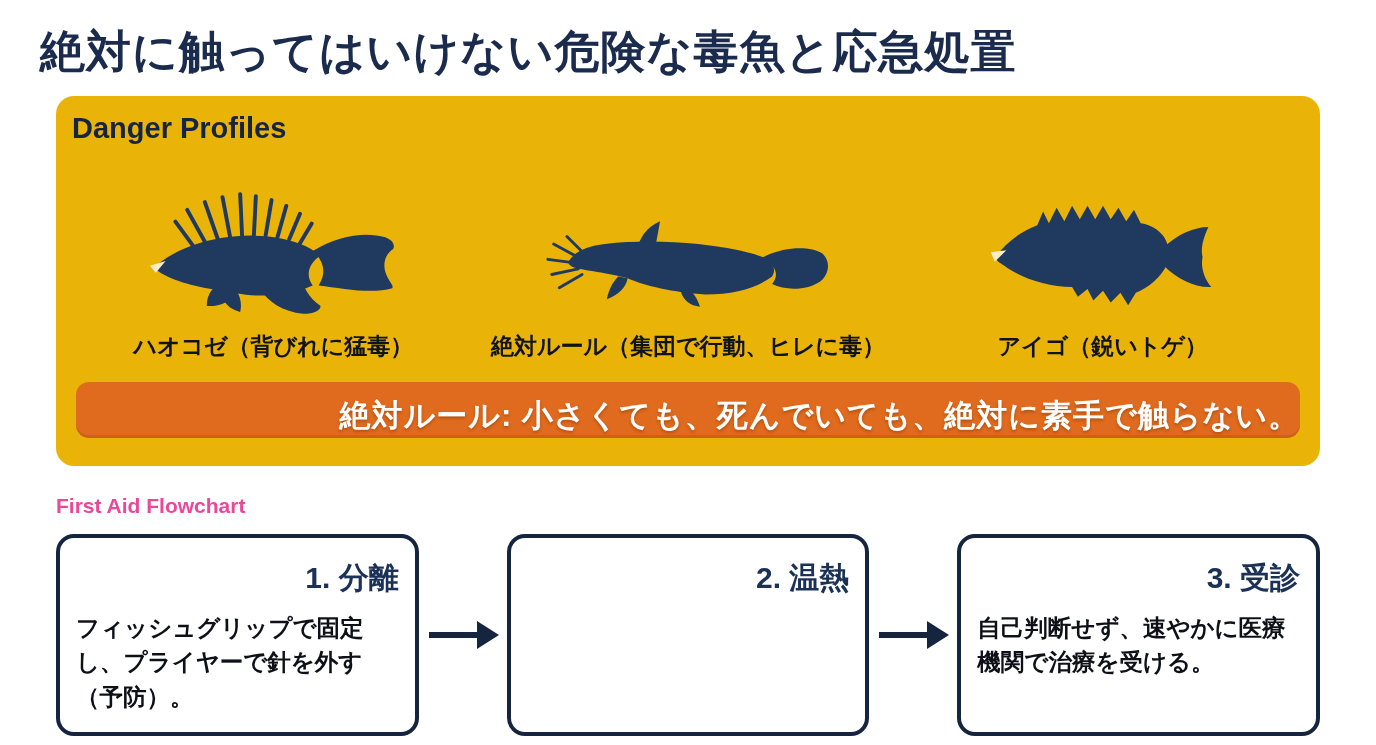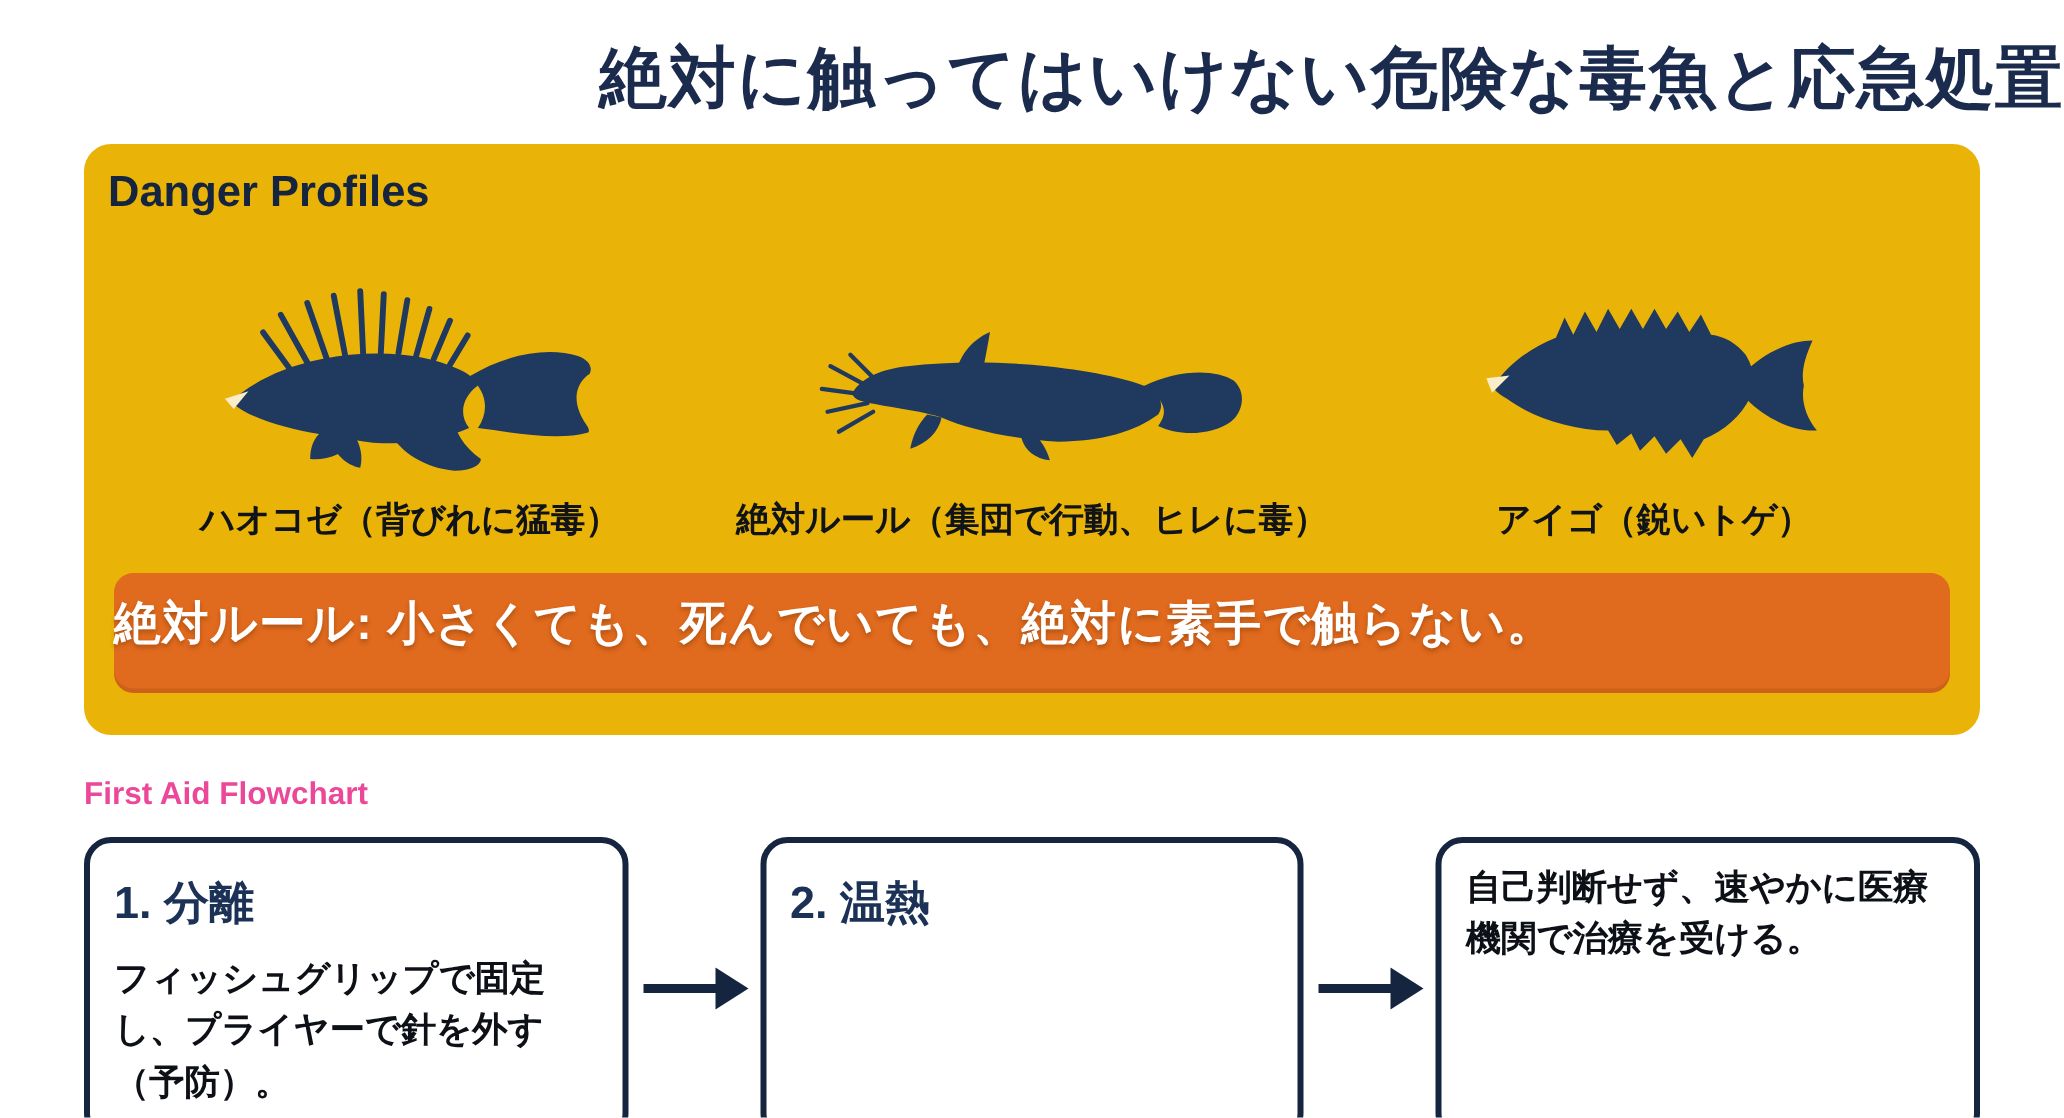--- a/index.html
+++ b/index.html
@@ -4,25 +4,26 @@
 <style>
   * { margin: 0; padding: 0; box-sizing: border-box; }
   html, body { width: 1376px; height: 745px; }
   body {
     background: #ffffff;
     font-family: "Liberation Sans", "DejaVu Sans", sans-serif;
     overflow: hidden;
   }
   .title {
     margin-top: 22px;
-    text-align: right;
+    text-align: left;
     font-size: 45px;
     font-weight: 800;
     letter-spacing: 1px;
     color: #1b2b4d;
+    padding-left: 40px;
   }
   
   .panel {
     margin: 14px 56px 0 56px;
     background: #eab308;
     border-radius: 18px;
     padding: 14px 10px 28px 10px;
   }
   .panel-heading {
     font-size: 29px;
@@ -55,24 +56,24 @@
     font-size: 23px;
     font-weight: 700;
     color: #101418;
     white-space: nowrap;
   }
   .rule-banner {
     margin: 20px 10px 0 10px;
     background: #e06a1d;
     border-radius: 13px;
     color: #ffffff;
-    text-align: left;
+    text-align: right;
     font-size: 31px;
     font-weight: 800;
-    padding: 13px 0 25px 0;
+    padding: 13px 0 1px 0;
     letter-spacing: 1px;
     text-shadow: 0 2px 3px rgba(90,40,0,0.35);
     box-shadow: inset 0 -3px 0 rgba(0,0,0,0.08);
   }
   
   .flow-heading {
     margin: 28px 0 16px 56px;
     font-size: 21px;
     font-weight: 800;
     color: #ec4899;
@@ -84,21 +85,21 @@
   }
   .step-box {
     flex: 1 1 0;
     background: #ffffff;
     border: 4px solid #16253f;
     border-radius: 18px;
     padding: 12px 16px 18px 16px;
     min-height: 202px;
   }
   .step-title {
-    text-align: left;
+    text-align: right;
     font-size: 30px;
     font-weight: 800;
     color: #1b3156;
     margin: 8px 0 12px 0;
   }
   .step-body {
     font-size: 23.5px;
     font-weight: 700;
     color: #0d1117;
     line-height: 1.46;
@@ -189,16 +190,17 @@
   </div>
 
   <div class="flow-arrow">
     <svg width="76" height="40" viewBox="0 0 76 40">
       <line x1="4" y1="20" x2="58" y2="20" stroke="#16253f" stroke-width="6"></line>
       <polygon points="52,6 74,20 52,34" fill="#16253f"></polygon>
     </svg>
   </div>
 
   <div class="step-box">
+    <div class="step-title">3. 受診</div>
     <div class="step-body">自己判断せず、速やかに医療機関で治療を受ける。</div>
   </div>
 
 </div>
 
 </body></html>

